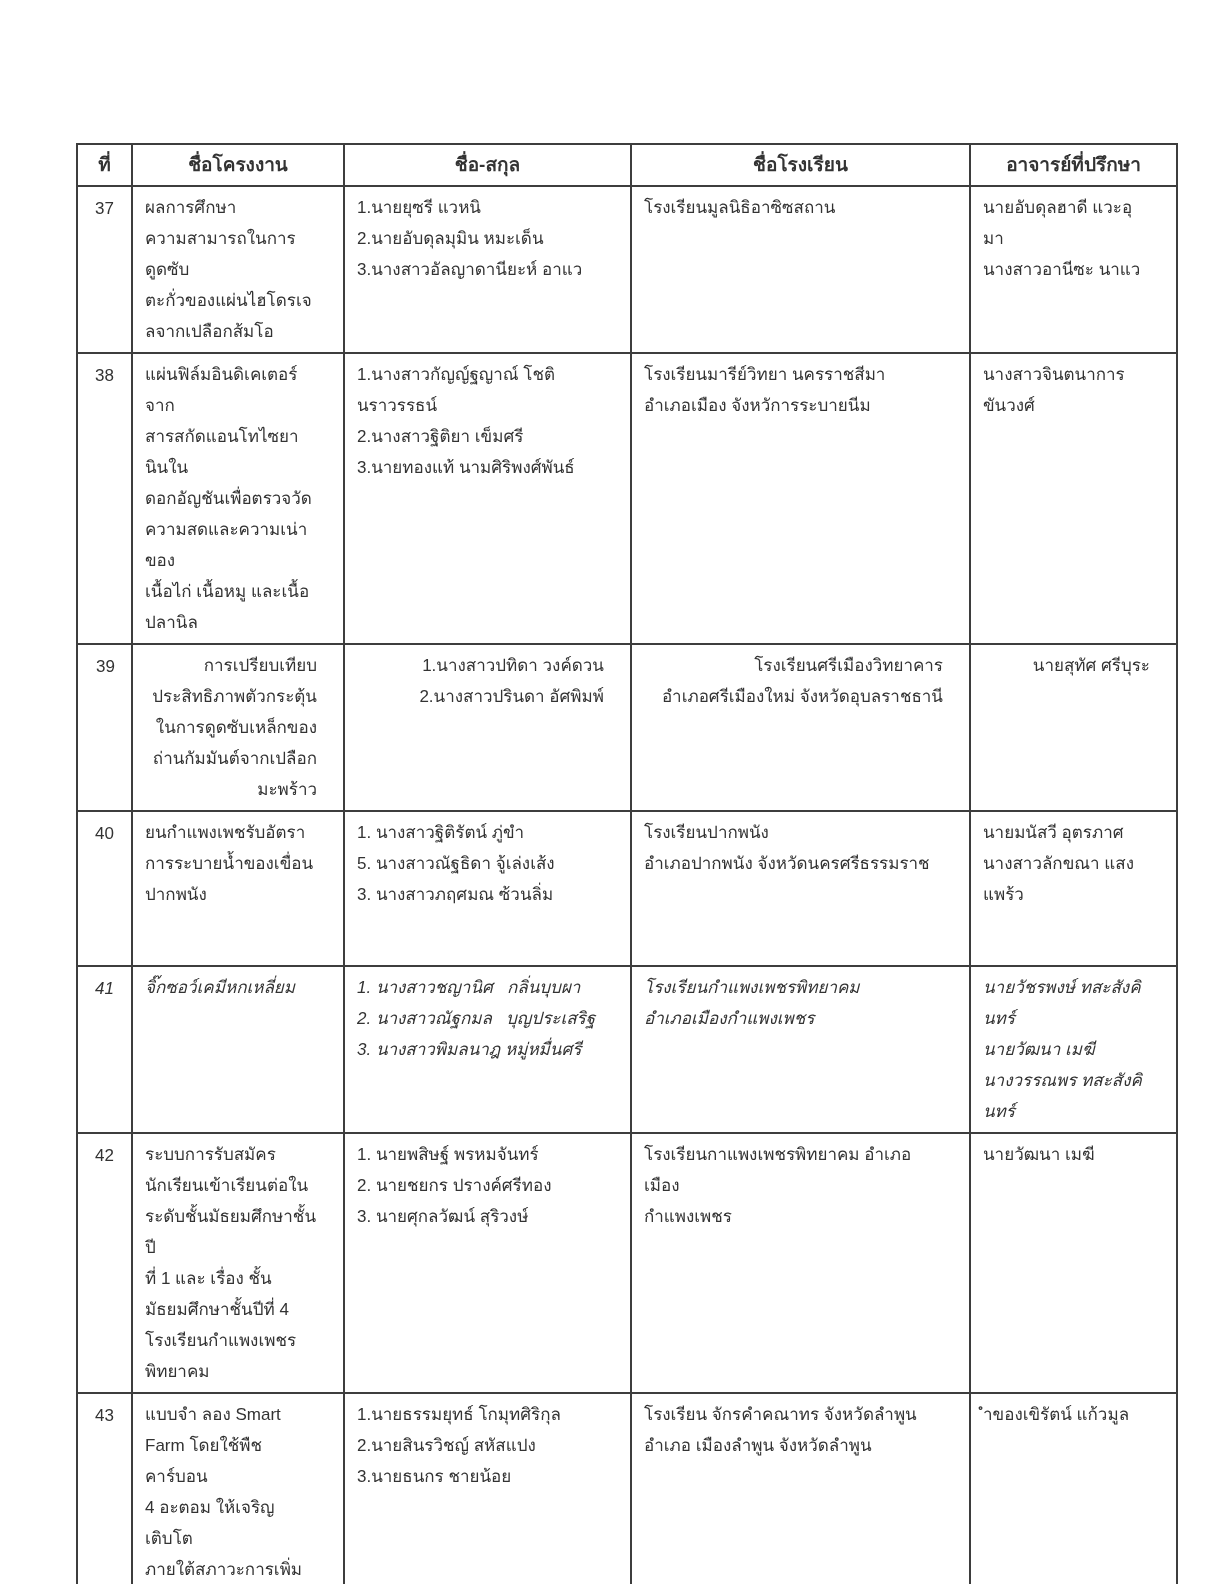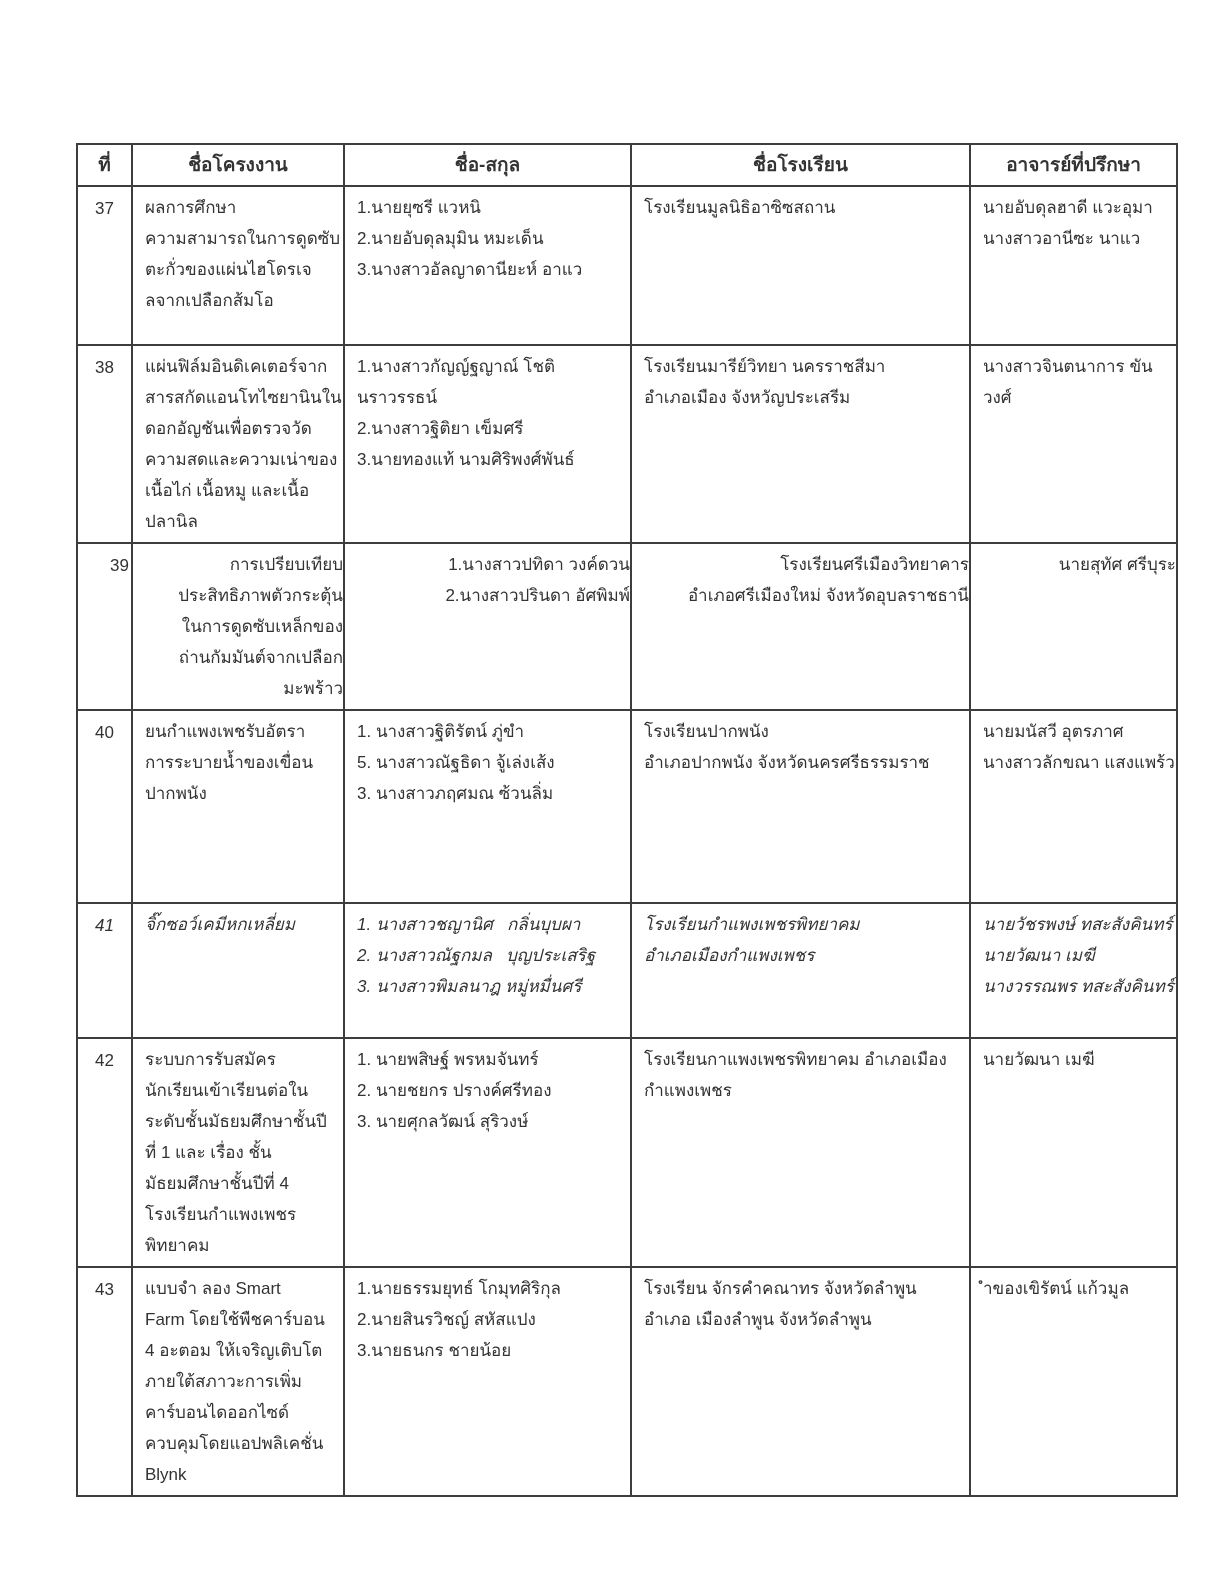--- a/index.html
+++ b/index.html
@@ -32,33 +32,33 @@
     font-weight: bold;
     text-align: center;
     font-size: 19px;
     line-height: 24px;
     padding: 8px 4px;
     height: 42px;
   }
   td {
     font-size: 17px;
     line-height: 31px;
-    padding: 5px 0 5px 12px;
+    padding: 5px 26px 5px 12px;
     text-align: left;
   }
   td.no {
     text-align: center;
-    padding: 6px 2px;
+    padding: 6px 16px;
   }
   .line { white-space: pre-wrap; }
   
   tbody tr:nth-child(1) td { height: 159px; }
   tbody tr:nth-child(2) td { height: 193px; }
   tbody tr:nth-child(3) td { height: 155px; text-align: right; }
-  tbody tr:nth-child(4) td { height: 193px; }
+  tbody tr:nth-child(4) td { height: 155px; }
   tbody tr:nth-child(5) td { height: 135px; font-style: italic; }
   tbody tr:nth-child(6) td { height: 217px; margin-top: 41px; }
   tbody tr:nth-child(7) td { height: 222px; }
 </style>
 </head>
 <body>
 
 <div class="sheet">
   <table>
     <colgroup>
@@ -110,21 +110,21 @@
             <div class="line">ปลานิล</div>
           </td>
           <td>
             <div class="line">1.นางสาวกัญญ์ฐญาณ์ โชติ</div>
             <div class="line">นราวรรธน์</div>
             <div class="line">2.นางสาวฐิติยา เข็มศรี</div>
             <div class="line">3.นายทองแท้ นามศิริพงศ์พันธ์</div>
           </td>
           <td>
             <div class="line">โรงเรียนมารีย์วิทยา นครราชสีมา</div>
-            <div class="line">อำเภอเมือง จังหวัญประเสรีม</div>
+            <div class="line">อำเภอเมือง จังหวัการระบายนีม</div>
           </td>
           <td>
             <div class="line">นางสาวจินตนาการ ขันวงศ์</div>
           </td>
         </tr>
         <tr>
           <td class="no">39</td>
           <td>
             <div class="line">การเปรียบเทียบ</div>
             <div class="line">ประสิทธิภาพตัวกระตุ้น</div>

